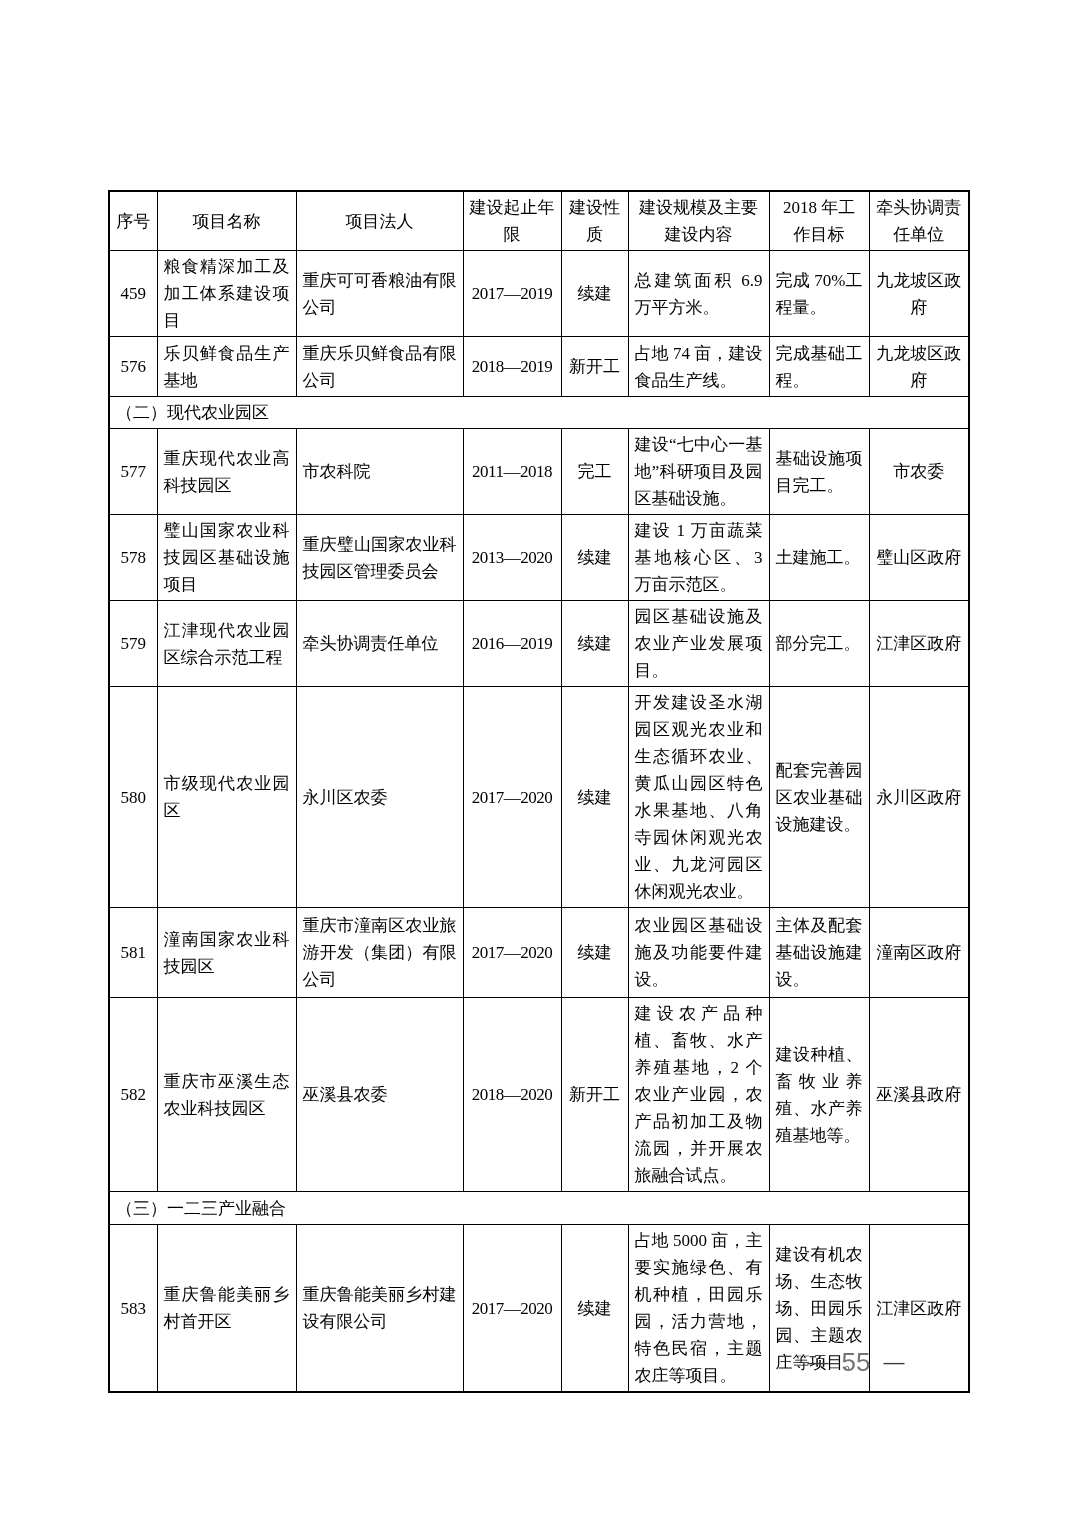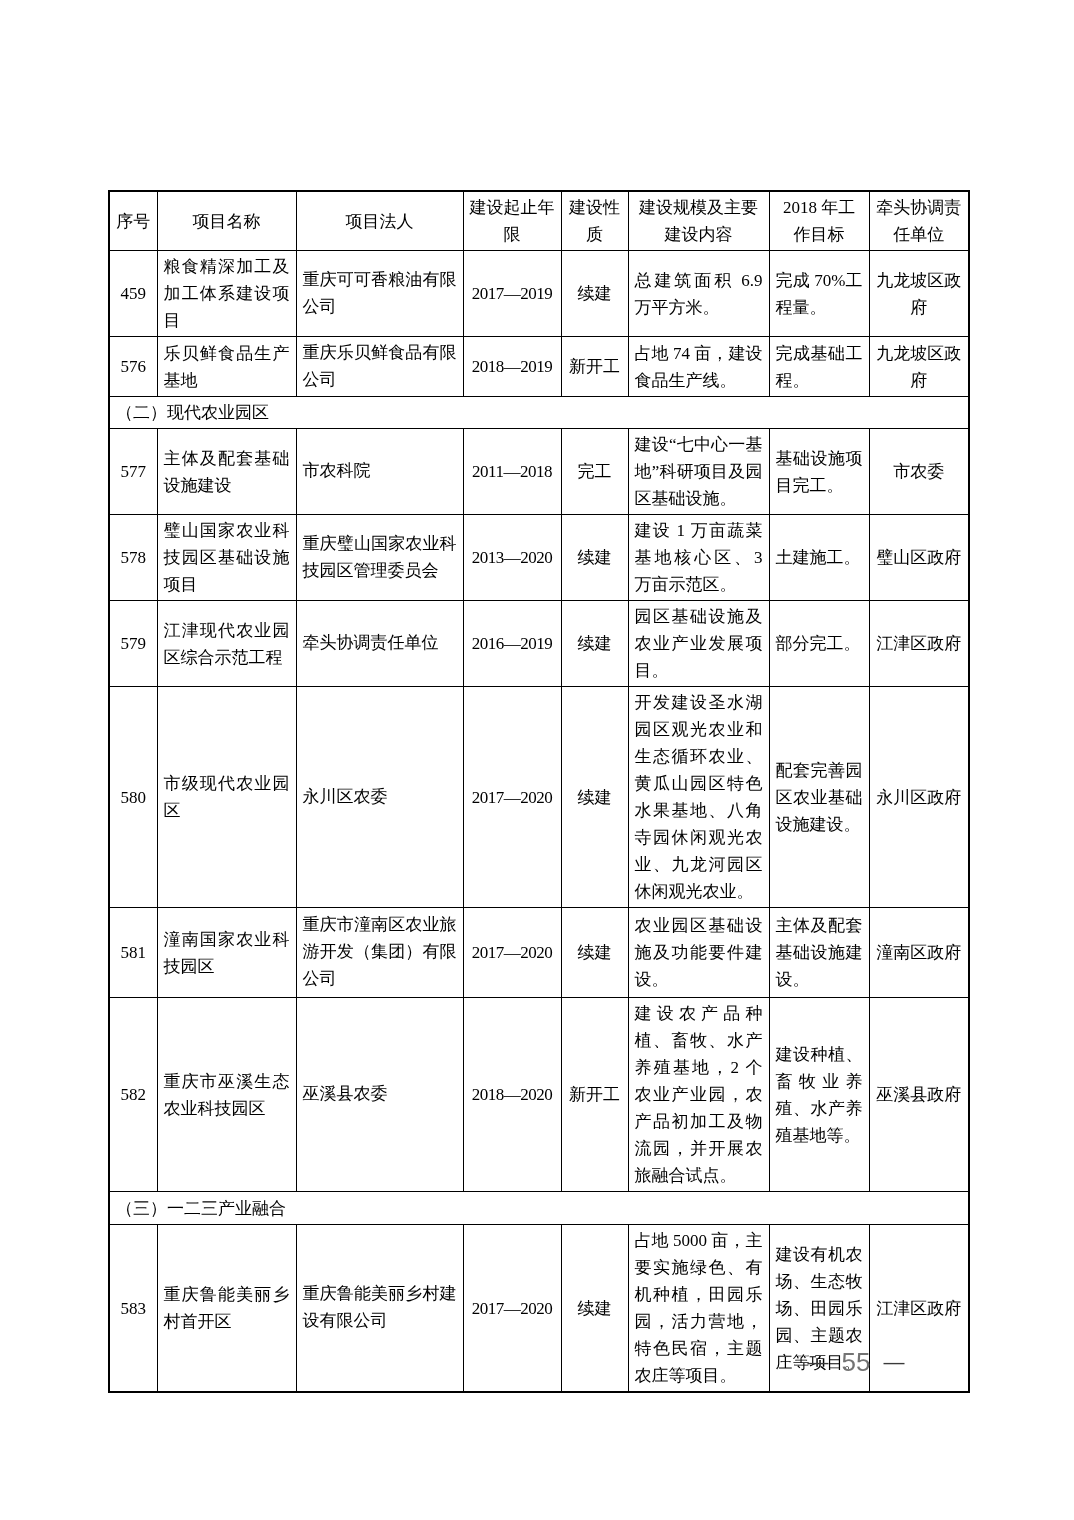--- a/index.html
+++ b/index.html
@@ -36,21 +36,21 @@
   }
   thead tr { height: 50px; }
   th {
     font-weight: normal;
     text-align: center;
     line-height: 24px;
     padding: 2px 2px;
   }
   .c-no     { text-align: center; padding: 2px 2px; }
   .c-name   { text-align: justify; }
-  .c-legal  { text-align: justify; font-family: Liberation Mono, monospace; }
+  .c-legal  { text-align: justify; }
   .c-years  { text-align: center; padding: 2px 1px; letter-spacing: -0.5px; }
   .c-nature { text-align: center; padding: 2px 2px; }
   .c-scale  { text-align: justify; margin-left: 28px; }
   .c-target { text-align: justify; }
   .c-unit   { text-align: center; padding: 2px 3px; margin-left: 11px; }
   .section-cell {
     text-align: left;
     padding-left: 8px;
     font-size: 17px;
   }
@@ -123,21 +123,21 @@
           <td class="c-nature">新开工</td>
           <td class="c-scale">占地 74 亩，建设食品生产线。</td>
           <td class="c-target">完成基础工程。</td>
           <td class="c-unit">九龙坡区政府</td>
         </tr>
         <tr style="height: 32px;">
           <td colspan="8" class="section-cell">（二）现代农业园区</td>
         </tr>
         <tr style="height: 81px;">
           <td class="c-no">577</td>
-          <td class="c-name">主体及配套基础设施建设</td>
+          <td class="c-name">重庆现代农业高科技园区</td>
           <td class="c-legal">市农科院</td>
           <td class="c-years">2011—2018</td>
           <td class="c-nature">完工</td>
           <td class="c-scale">建设“七中心一基地”科研项目及园区基础设施。</td>
           <td class="c-target">基础设施项目完工。</td>
           <td class="c-unit">市农委</td>
         </tr>
         <tr style="height: 85px;">
           <td class="c-no">578</td>
           <td class="c-name">璧山国家农业科技园区基础设施项目</td>

